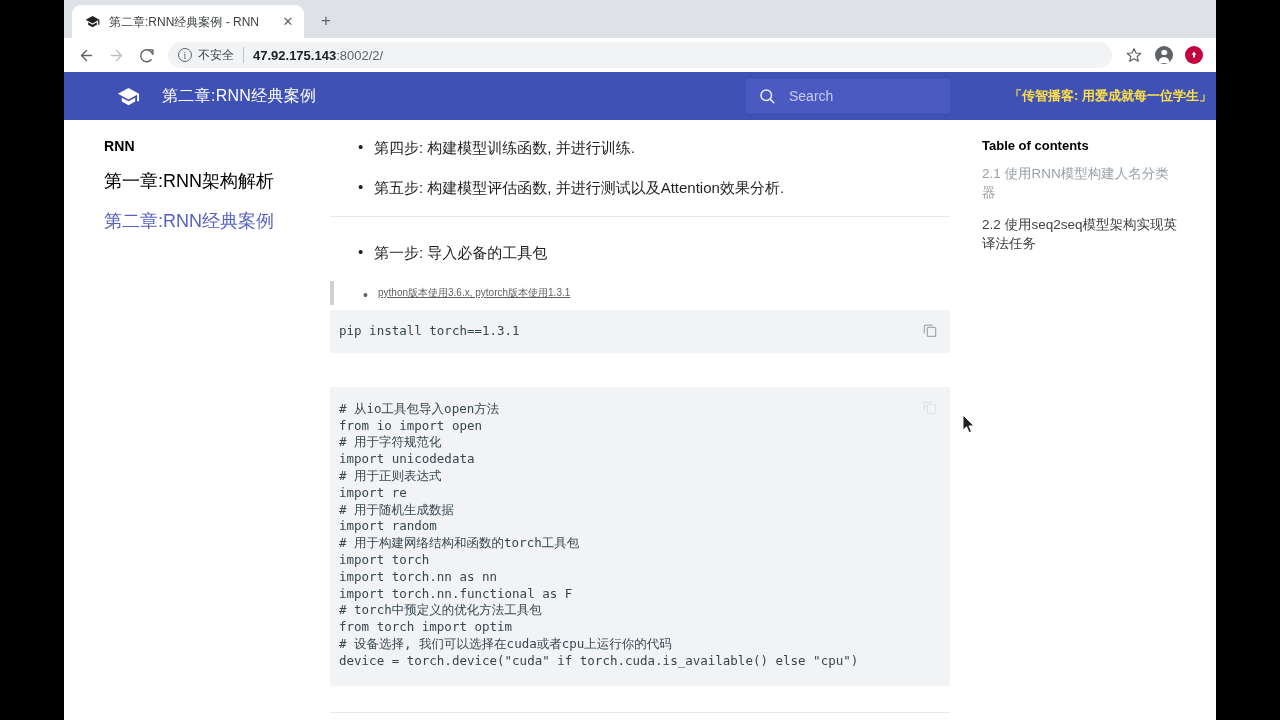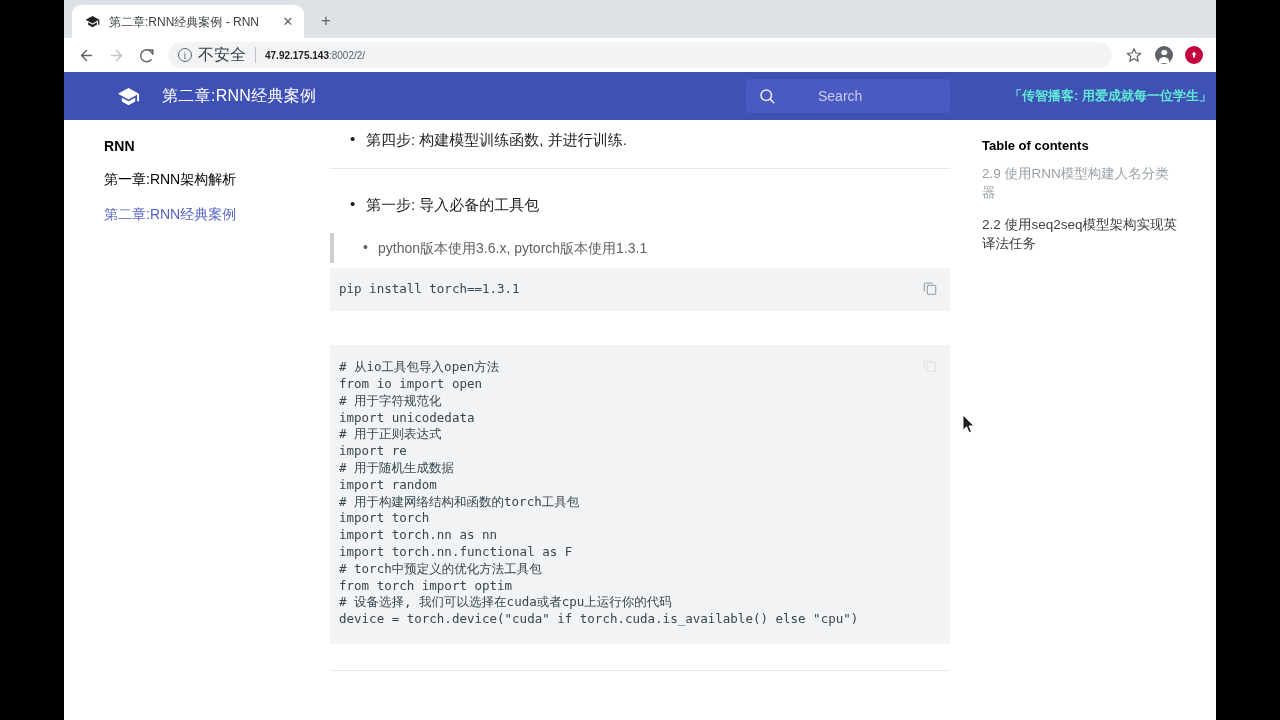--- a/index.html
+++ b/index.html
@@ -107,32 +107,32 @@
     width: 14px; height: 14px;
     border: 1.3px solid #5f6368;
     border-radius: 50%;
     display: flex; align-items: center; justify-content: center;
     font-size: 10px; color: #5f6368;
     font-family: "Liberation Serif", serif;
     flex: 0 0 14px;
     margin-right: 6px;
   }
   .notsecure {
-    font-size: 16px;
+    font-size: 12px;
     color: #3c4043;
     white-space: nowrap;
   }
   .omni-sep {
     width: 1px; height: 16px;
     background: #bdc1c6;
     margin: 0 9px;
     flex: 0 0 1px;
   }
   .url {
-    font-size: 10px;
+    font-size: 13px;
     color: #5f6368;
     white-space: nowrap;
     overflow: hidden;
     text-overflow: ellipsis;
   }
   .url b { color: #202124; font-weight: 700; }
   .avatar-ic {
     width: 18px; height: 18px; border-radius: 50%;
     background: #5f6368;
     position: relative;
@@ -182,38 +182,37 @@
   #search-wrap {
     position: absolute;
     left: 682px;
     width: 204px;
     height: 34px;
     background: #4a5ac0;
     border-radius: 3px;
     display: flex;
     align-items: center;
     padding: 0 12px;
-    gap: 29px;
   }
   #search-wrap .sicon { flex: 0 0 18px; display:flex; align-items:center; color: #e8eaf6; }
   #search-input {
     border: 0; background: transparent; outline: none;
     color: #ffffff;
     font-size: 14px;
     font-family: inherit;
     margin-left: 13px;
     width: 100%;
   }
   #search-input::placeholder { color: #c8cdf0; opacity: 1; }
   #tagline {
     position: absolute;
     left: 945px;
     font-size: 13px;
     font-weight: 700;
-    color: #5eead4;
+    color: #fde047;
     white-space: nowrap;
   }
 
   
   #page {
     position: relative;
     width: 100%;
     height: 600px;
     background: #ffffff;
     overflow: hidden;
@@ -225,21 +224,21 @@
     width: 220px;
   }
   .nav-title {
     font-size: 14px;
     font-weight: 700;
     color: #000000;
     margin-bottom: 16px;
     letter-spacing: 0.2px;
   }
   .nav-item {
-    font-size: 14px;
+    font-size: 18px;
     color: #000000;
     margin-bottom: 17px;
     line-height: 1.3;
   }
   .nav-item.active { color: #5562c4; }
 
   #toc {
     position: absolute;
     left: 918px; top: 18px;
     width: 200px;
@@ -259,21 +258,21 @@
   .toc-item.active { color: #404040; }
 
   #content {
     position: absolute;
     left: 266px; top: 0;
     width: 620px;
     padding-top: 4px;
   }
   ul.bullets {
     list-style: none;
-    margin: 4px; padding: 0;
+    margin: 12px; padding: 0;
   }
   ul.bullets > li {
     position: relative;
     padding-left: 32px;
     font-size: 15px;
     color: #1f1f1f;
     line-height: 1.6;
     margin-bottom: 16px;
   }
   ul.bullets > li::before {
@@ -291,25 +290,26 @@
   }
   .quote {
     border-left: 4px solid #d0d0d0;
     padding-left: 0;
     margin-top: 6px;
   }
   .quote ul { list-style: none; margin: 0; padding: 0; }
   .quote li {
     position: relative;
     padding-left: 44px;
-    font-size: 14px;
+    font-size: 10px;
     color: #616161;
     line-height: 1.6;
     padding-top: 4px;
     padding-bottom: 4px;
+    text-decoration: underline;
   }
   .quote li::before {
     content: "•";
     position: absolute;
     left: 29px; top: 3px;
     color: #616161;
     font-size: 14px;
   }
 
   .codeblock {
@@ -436,28 +436,29 @@
   <div id="page">
 
     <nav id="left-nav">
       <div class="nav-title">RNN</div>
       <div class="nav-item">第一章:RNN架构解析</div>
       <div class="nav-item active">第二章:RNN经典案例</div>
     </nav>
 
     <aside id="toc">
       <div class="toc-title">Table of contents</div>
-      <div class="toc-item">2.9 使用RNN模型构建人名分类器</div>
+      <div class="toc-item">2.1 使用RNN模型构建人名分类器</div>
       <div class="toc-item active">2.2 使用seq2seq模型架构实现英译法任务</div>
     </aside>
 
     <main id="content">
 
       <ul class="bullets">
         <li>第四步: 构建模型训练函数, 并进行训练.</li>
+        <li>第五步: 构建模型评估函数, 并进行测试以及Attention效果分析.</li>
       </ul>
 
       <hr class="rule">
 
       <ul class="bullets" style="margin-top:24px">
         <li>第一步: 导入必备的工具包</li>
       </ul>
 
       <div class="quote">
         <ul>

